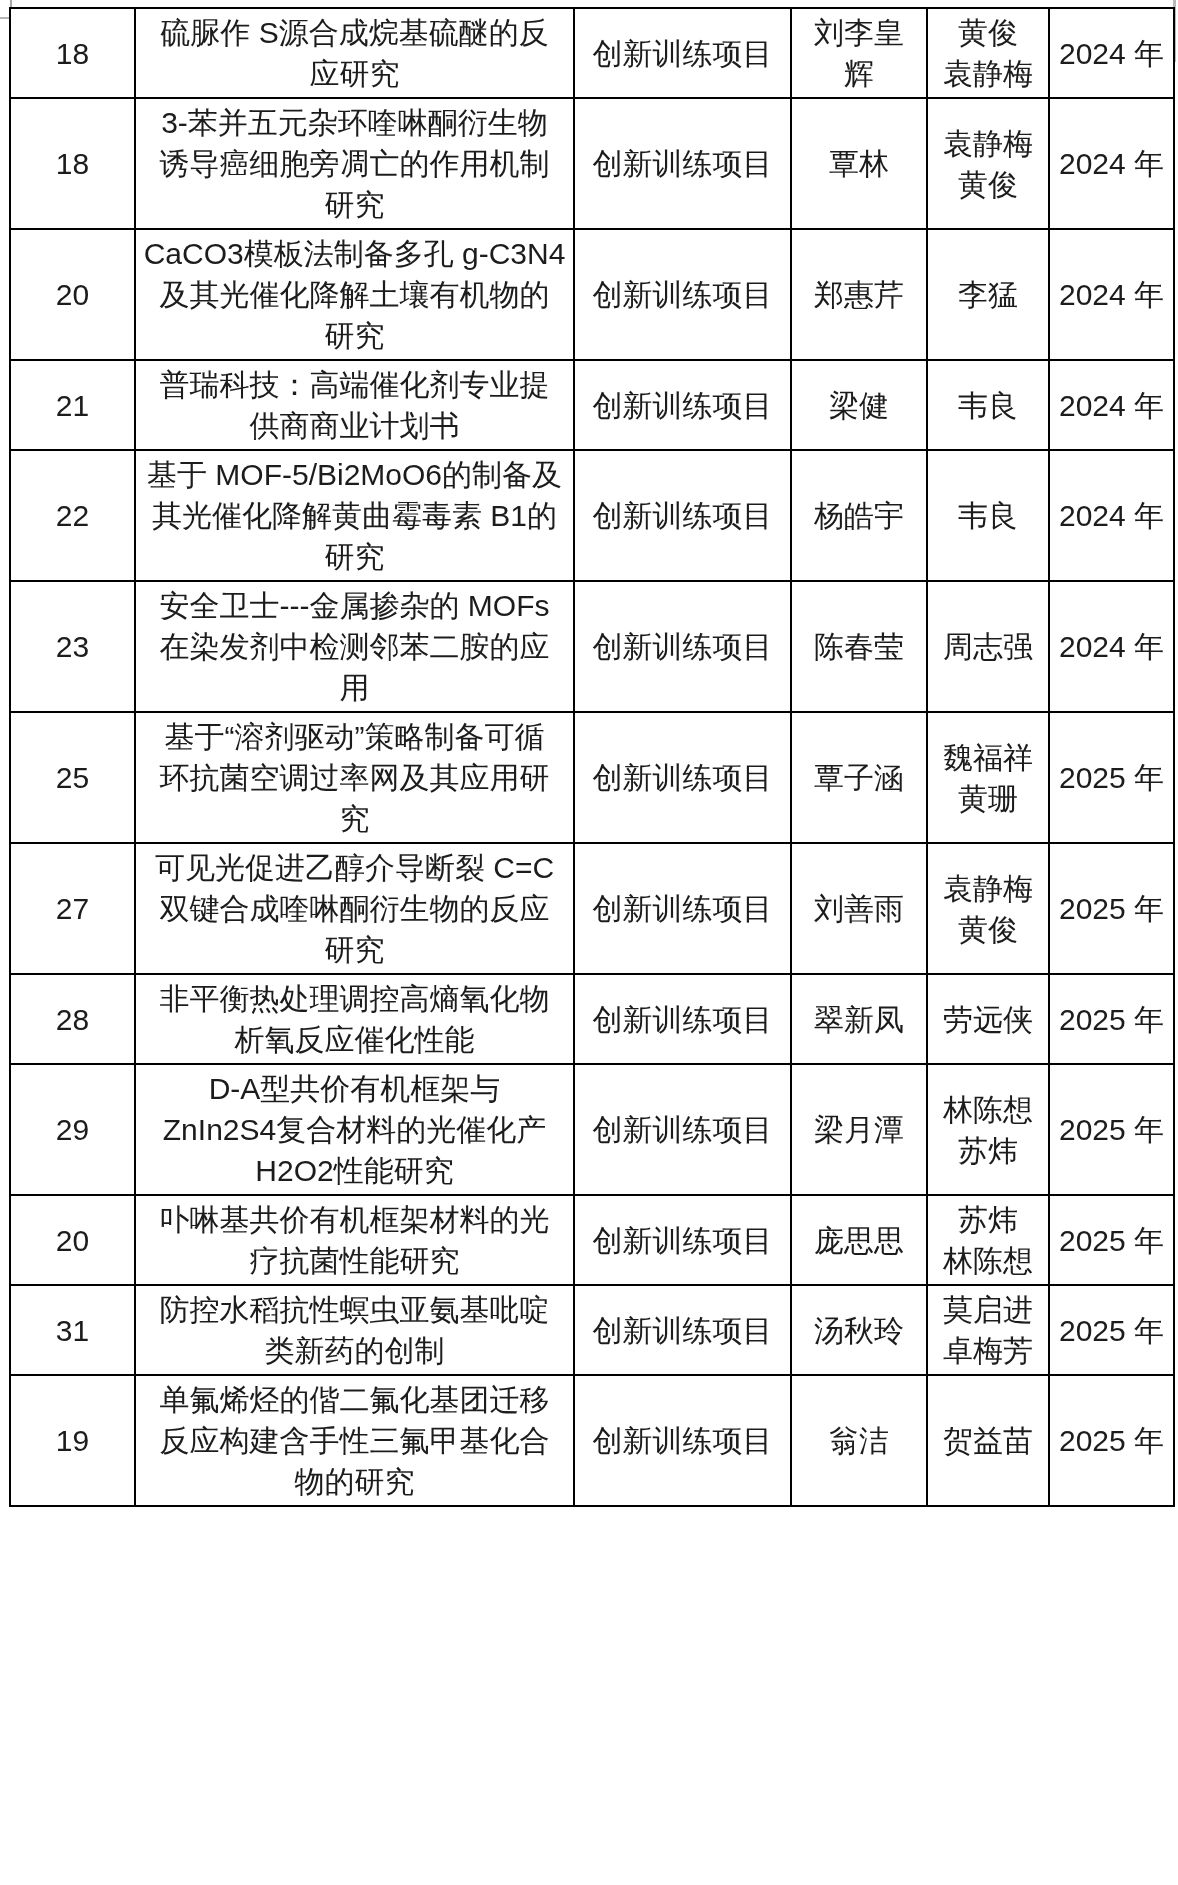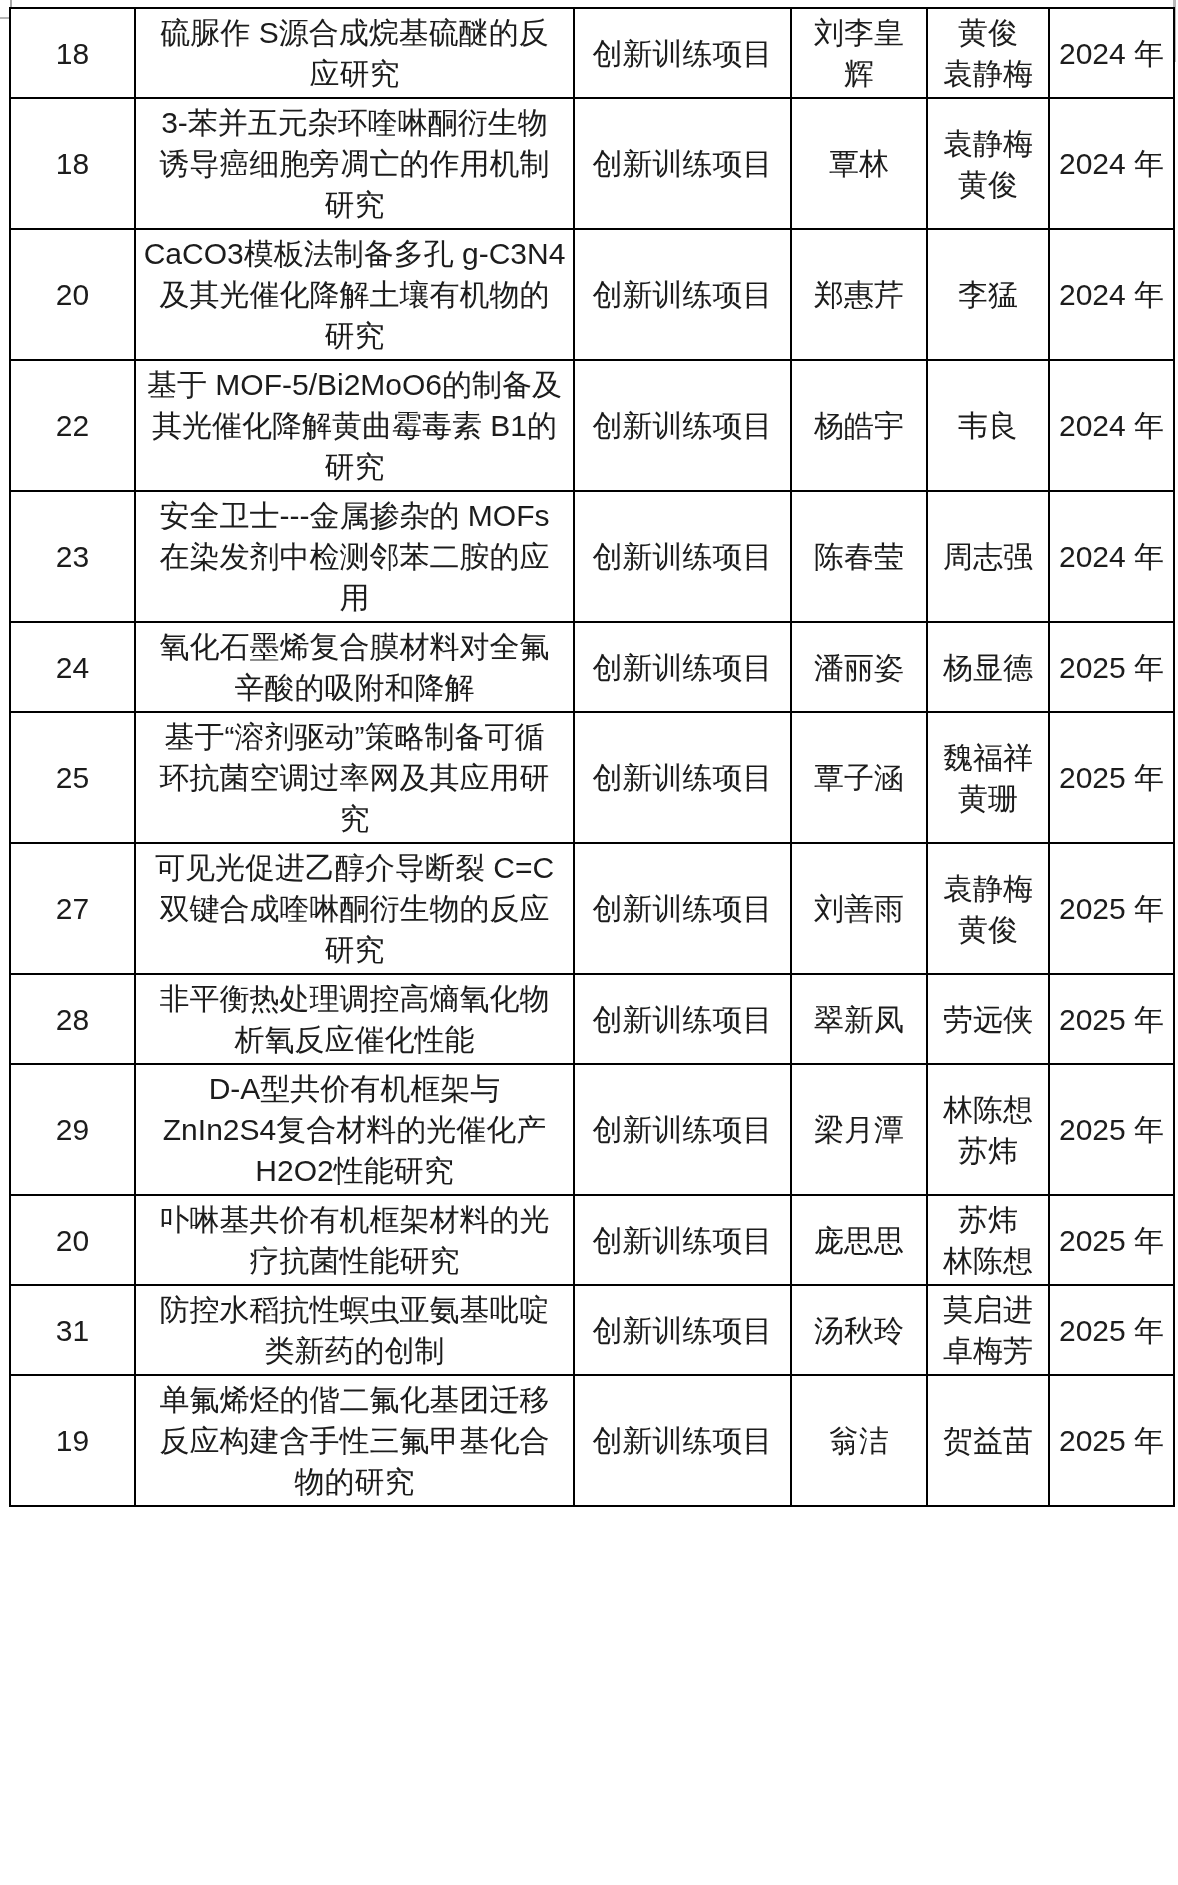--- a/index.html
+++ b/index.html
@@ -102,47 +102,47 @@
           <td class="col-no">20</td>
           <td class="col-title">CaCO3模板法制备多孔 g-C3N4
 及其光催化降解土壤有机物的
 研究</td>
           <td class="col-type">创新训练项目</td>
           <td class="col-student">郑惠芹</td>
           <td class="col-advisor">李猛</td>
           <td class="col-year">2024 年</td>
         </tr>
         <tr>
+          <td class="col-no">21</td>
+          <td class="col-title">普瑞科技：高端催化剂专业提
+供商商业计划书</td>
+          <td class="col-type">创新训练项目</td>
+          <td class="col-student">梁健</td>
+          <td class="col-advisor">韦良</td>
+          <td class="col-year">2024 年</td>
+        </tr>
+        <tr>
           <td class="col-no">22</td>
           <td class="col-title">基于 MOF-5/Bi2MoO6的制备及
 其光催化降解黄曲霉毒素 B1的
 研究</td>
           <td class="col-type">创新训练项目</td>
           <td class="col-student">杨皓宇</td>
           <td class="col-advisor">韦良</td>
           <td class="col-year">2024 年</td>
         </tr>
         <tr>
           <td class="col-no">23</td>
           <td class="col-title">安全卫士---金属掺杂的 MOFs
 在染发剂中检测邻苯二胺的应
 用</td>
           <td class="col-type">创新训练项目</td>
           <td class="col-student">陈春莹</td>
           <td class="col-advisor">周志强</td>
           <td class="col-year">2024 年</td>
-        </tr>
-        <tr>
-          <td class="col-no">24</td>
-          <td class="col-title">氧化石墨烯复合膜材料对全氟
-辛酸的吸附和降解</td>
-          <td class="col-type">创新训练项目</td>
-          <td class="col-student">潘丽姿</td>
-          <td class="col-advisor">杨显德</td>
-          <td class="col-year">2025 年</td>
         </tr>
         <tr>
           <td class="col-no">25</td>
           <td class="col-title">基于“溶剂驱动”策略制备可循
 环抗菌空调过率网及其应用研
 究</td>
           <td class="col-type">创新训练项目</td>
           <td class="col-student">覃子涵</td>
           <td class="col-advisor">魏福祥
 黄珊</td>

